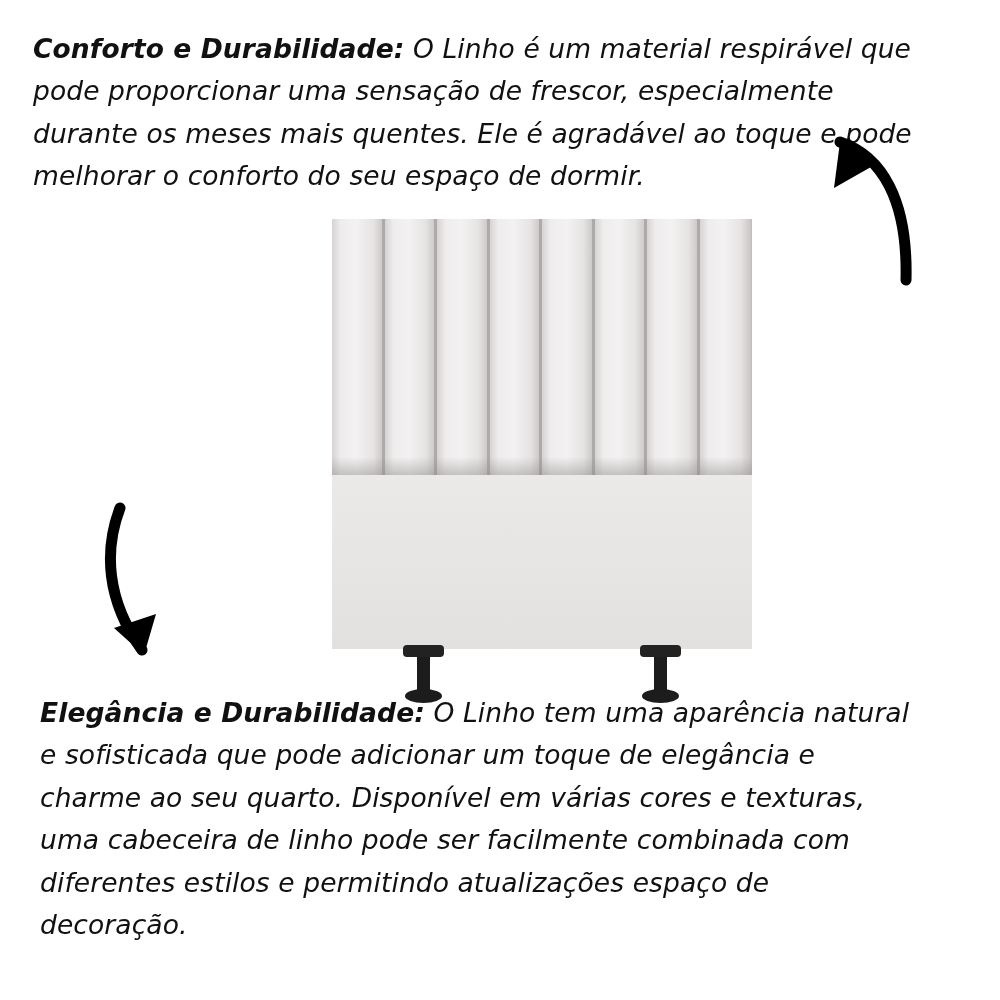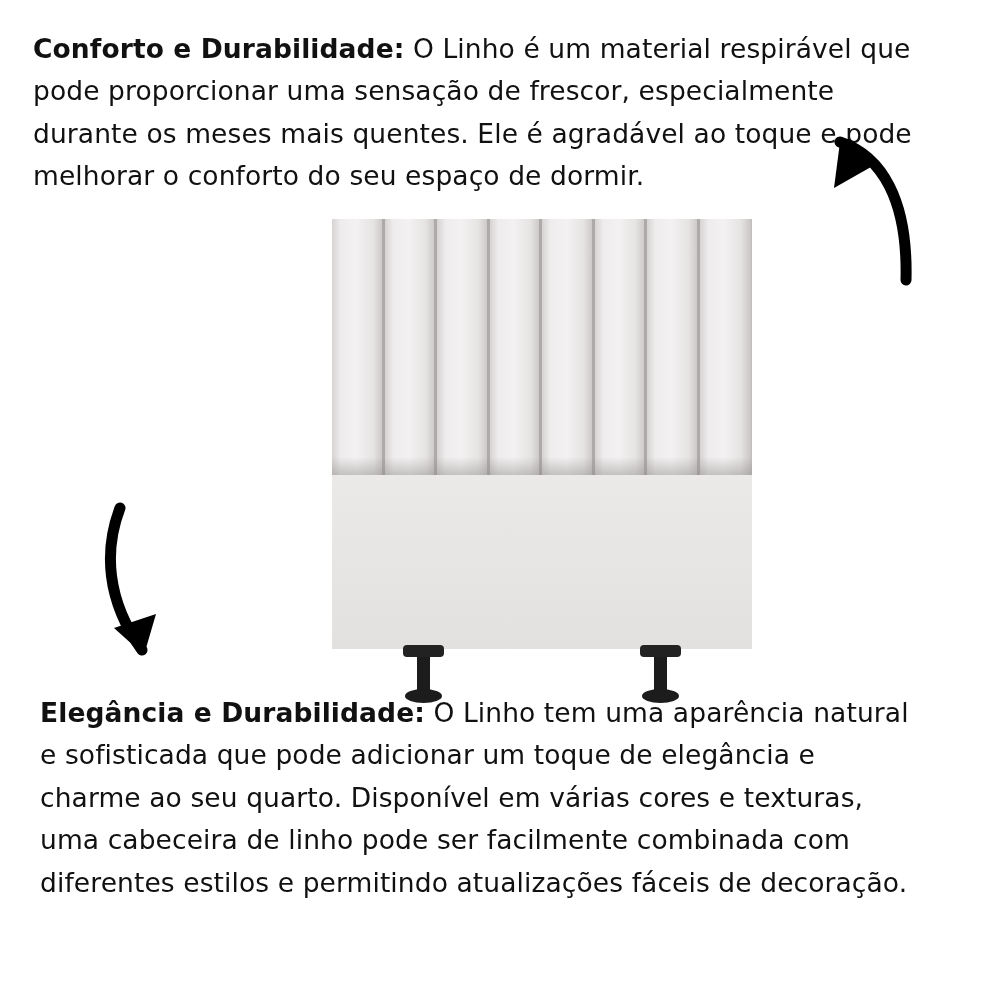--- a/index.html
+++ b/index.html
@@ -13,20 +13,21 @@
     font-family: "DejaVu Sans", sans-serif;
     color: #111111;
     overflow: hidden;
     position: relative;
   }
 
   .page {
     position: relative;
     width: 1000px;
     height: 780px;
+    font-style: italic;
   }
 
   
   .text-block {
     position: absolute;
     font-size: 26.5px;
     line-height: 1.60;
     letter-spacing: 0.1px;
     color: #111111;
   }
@@ -193,16 +194,16 @@
   </div>
 
   <div class="arrow" id="arrow-bottom">
     <svg width="110" height="170" viewBox="0 0 110 170" fill="none" xmlns="http://www.w3.org/2000/svg">
       <path d="M20 8 C 4 50, 6 100, 42 150" stroke="#000000" stroke-width="11" stroke-linecap="round" fill="none"></path>
       <path d="M44 155 L 14 128 L 56 114 Z" fill="#000000"></path>
     </svg>
   </div>
 
   <div class="text-block" id="block-bottom">
-    <span class="lead">Elegância e Durabilidade:</span><span> O Linho tem uma aparência natural e sofisticada que pode adicionar um toque de elegância e charme ao seu quarto. Disponível em várias cores e texturas, uma cabeceira de linho pode ser facilmente combinada com diferentes estilos e permitindo atualizações fáceis de decoração.</span>
+    <span class="lead">Elegância e Durabilidade:</span><span> O Linho tem uma aparência natural e sofisticada que pode adicionar um toque de elegância e charme ao seu quarto. Disponível em várias cores e texturas, uma cabeceira de linho pode ser facilmente combinada com diferentes estilos e permitindo atualizações espaço de decoração.</span>
   </div>
 
 </div>
 
 </body></html>

